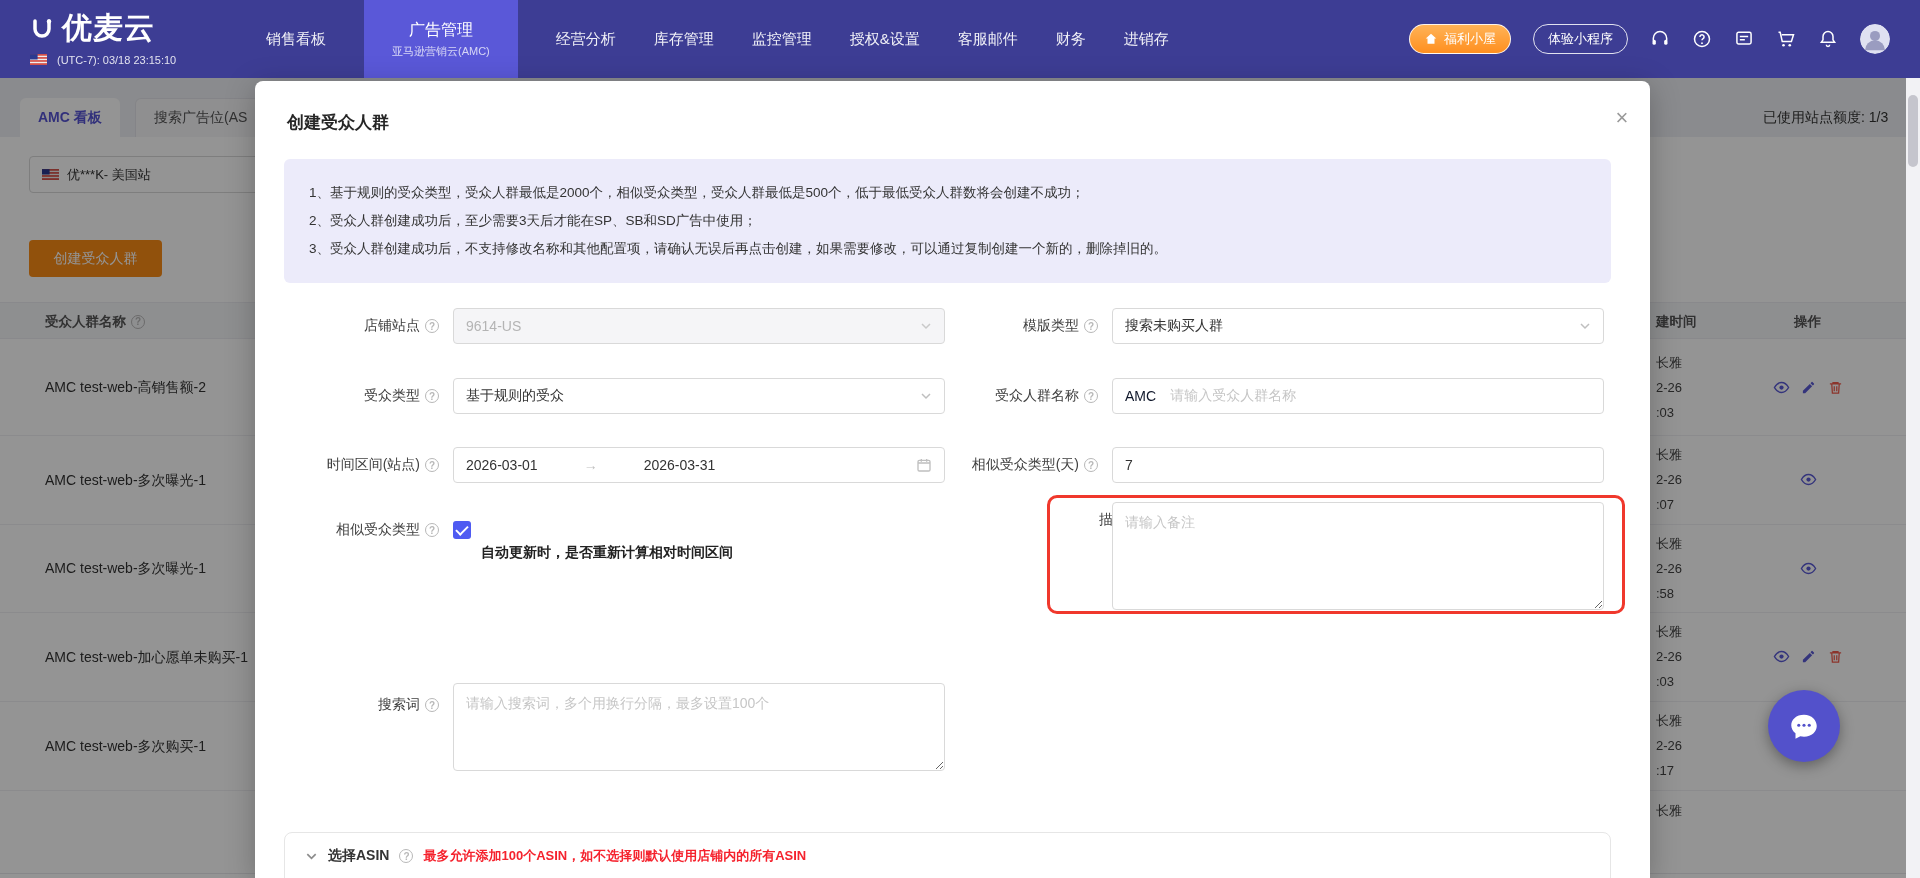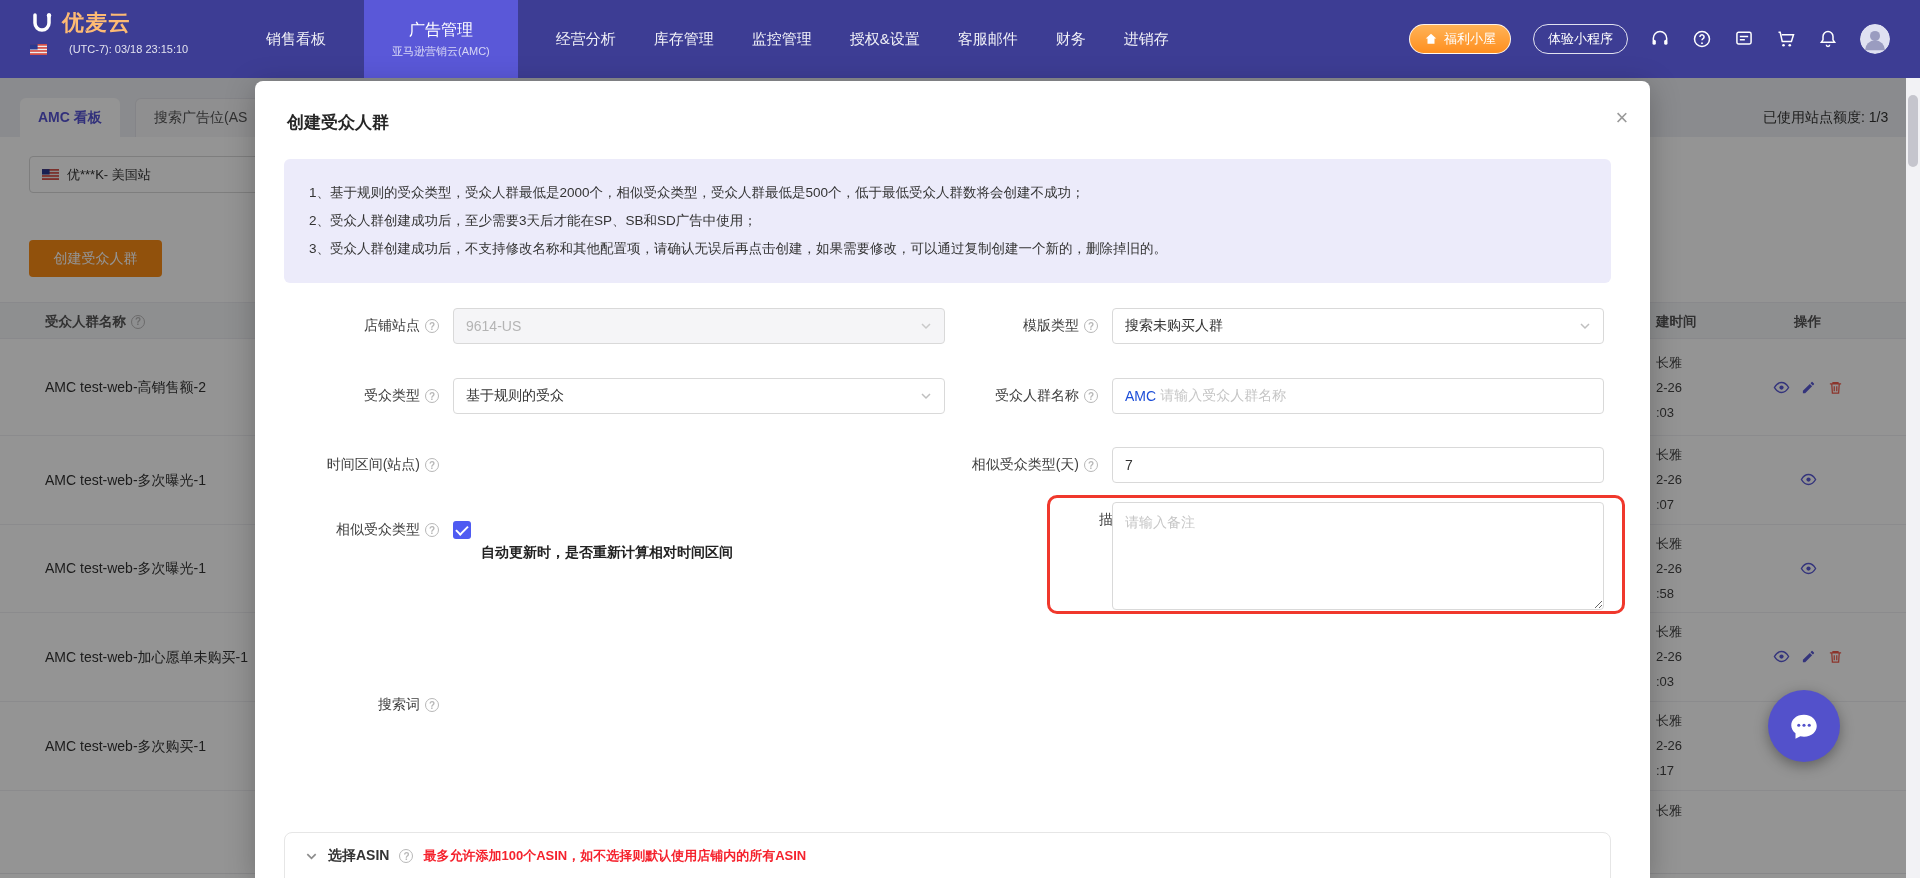--- a/index.html
+++ b/index.html
@@ -3,22 +3,22 @@
 <meta charset="utf-8">
 <style>
 *{margin:0;padding:0;box-sizing:border-box}
 html,body{width:1920px;height:878px;overflow:hidden}
 body{font-family:"Liberation Sans","DejaVu Sans",sans-serif;background:#eef0f4;position:relative;color:#333}
 
 
 .header{position:absolute;left:0;top:0;width:1920px;height:78px;background:#3d3d94;display:flex;align-items:stretch;z-index:5}
 .logo-block{position:absolute;left:30px;top:8px}
 .logo-row{display:flex;align-items:center;gap:8px;cursor:pointer}
-.logo-text{color:#fdba74;font-size:22px;font-weight:bold;letter-spacing:1px}
-.tz-row{display:flex;align-items:flex-end;gap:22px;margin-top:5px;color:rgba(255,255,255,.85);font-size:11px}
+.logo-text{color:#ffffff;font-size:30px;font-weight:bold;letter-spacing:1px}
+.tz-row{display:flex;align-items:flex-start;gap:10px;margin-top:5px;color:rgba(255,255,255,.85);font-size:11px}
 .nav{position:absolute;left:266px;top:0;height:78px;display:flex;align-items:stretch;gap:38px}
 .nav-item{display:flex;align-items:center;color:rgba(255,255,255,.92);font-size:15px;cursor:pointer;white-space:nowrap}
 .nav-item.active{background:#5a58d8;flex-direction:column;justify-content:center;padding:0 28px;gap:3px}
 .nav-main{font-size:16px;font-weight:normal;color:#fff}
 .nav-sub{font-size:11px;color:rgba(255,255,255,.75)}
 .header-right{position:absolute;right:30px;top:0;height:78px;display:flex;align-items:center;gap:22px}
 .pill{height:30px;border-radius:15px;display:flex;align-items:center;gap:6px;padding:0 14px;font-size:13px;color:#fff;cursor:pointer;white-space:nowrap}
 .pill.welfare{background:linear-gradient(180deg,#ffb357,#ff8f1f);border:1px solid rgba(255,255,255,.9)}
 .pill.miniapp{border:1px solid rgba(255,255,255,.85);background:transparent}
 .hicon{width:20px;height:20px;display:flex;align-items:center;justify-content:center;cursor:pointer}
@@ -51,21 +51,21 @@
 .modal{position:absolute;left:255px;top:81px;width:1395px;height:797px;background:#fff;border-radius:8px 8px 0 0;z-index:20;box-shadow:0 6px 30px rgba(0,0,0,.25)}
 .modal-title{position:absolute;left:32px;top:30px;font-size:17px;font-weight:bold;color:#262626}
 .modal-close{position:absolute;left:1352px;top:22px;width:30px;height:30px;display:flex;align-items:center;justify-content:center;font-size:22px;color:#999;cursor:pointer}
 .notice{position:absolute;left:29px;top:78px;width:1327px;height:124px;background:#ecebfa;border-radius:6px;padding:20px 25px;font-size:13.5px;color:#333;line-height:28px}
 .flabel{position:absolute;height:36px;display:flex;align-items:center;justify-content:flex-end;gap:5px;font-size:14px;color:#404040;white-space:nowrap}
 .ctl{position:absolute;height:36px;border:1px solid #d9d9d9;border-radius:4px;background:#fff;display:flex;align-items:center;padding:0 12px;font-size:14px;color:#333;cursor:pointer}
 .ctl.disabled{background:#f5f5f7;color:#b4b4b4;cursor:not-allowed}
 .chev{margin-left:auto;display:flex}
 .qicon{width:14px;height:14px;min-width:14px;border:1px solid #b8b8b8;border-radius:50%;color:#b8b8b8;font-size:10px;display:inline-flex;align-items:center;justify-content:center;font-weight:bold}
 .ph{color:#c6c6c6}
-.prefix{color:#1d4ed8;margin-right:4px}
+.prefix{color:#0f172a;margin-right:14px}
 .freq-input{position:absolute;height:36px;border:1px solid #d9d9d9;border-radius:4px;padding:0 12px;font-size:14px;color:#333;width:492px}
 .checkbox{position:absolute;width:18px;height:18px;border-radius:3px;background:#4f5bf2;display:flex;align-items:center;justify-content:center;cursor:pointer}
 .checkbox::after{content:"";width:10px;height:5px;border-left:2px solid #fff;border-bottom:2px solid #fff;transform:rotate(-45deg) translate(1px,-1px)}
 .cb-text{position:absolute;font-size:14px;font-weight:bold;color:#222;white-space:nowrap}
 textarea.ta{position:absolute;border:1px solid #d9d9d9;border-radius:4px;padding:8px 12px;font-size:14px;color:#333;font-family:inherit;line-height:22px}
 textarea.ta::placeholder,.freq-input::placeholder,.jump-input::placeholder{color:#c6c6c6}
 .annotation{position:absolute;left:792px;top:414px;width:578px;height:119px;border:3px solid #f0382c;border-radius:10px;pointer-events:none;z-index:5}
 .asin-box{position:absolute;left:29px;top:751px;width:1327px;height:130px;border:1px solid #e6e6e6;border-radius:8px;background:#fff}
 .asin-head{display:flex;align-items:center;gap:10px;padding:14px 20px;cursor:pointer}
 .asin-title{font-size:14px;font-weight:bold;color:#333}
@@ -373,20 +373,31 @@
   </div>
   <div class="ctl" style="left:857px;top:297px;width:492px;cursor:text">
     <span class="prefix">AMC</span>
     <span class="ph">请输入受众人群名称</span>
   </div>
 
   <div class="flabel" style="left:4px;top:366px;width:180px">
     <span>时间区间(站点)</span>
       <span class="qicon">?</span>
   </div>
+  <div class="ctl" style="left:198px;top:366px;width:492px">
+    <span>2026-03-01</span>
+    <span style="color:#bfbfbf;margin:0 46px">→</span>
+    <span>2026-03-31</span>
+    <span class="chev">
+        <svg viewBox="0 0 24 24" width="16" height="16">
+          <rect x="3" y="5" width="18" height="16" rx="2" fill="none" stroke="#bfbfbf" stroke-width="2"></rect>
+          <path d="M3 9h18M8 3v4M16 3v4" stroke="#bfbfbf" stroke-width="2"></path>
+        </svg>
+      </span>
+  </div>
   <div class="flabel" style="left:663px;top:366px;width:180px">
     <span>相似受众类型(天)</span>
       <span class="qicon">?</span>
   </div>
   <input class="freq-input" style="left: 857px; top: 366px;" value="7">
 
   <div class="flabel" style="left:4px;top:431px;width:180px;height:36px">
     <span>相似受众类型</span>
       <span class="qicon">?</span>
   </div>
@@ -396,20 +407,21 @@
   <div class="flabel" style="left:782px;top:424px;width:90px;height:30px">
     <span>描述</span>
   </div>
   <textarea class="ta" style="left: 857px; top: 421px; width: 492px; height: 108px;" placeholder="请输入备注"></textarea>
   <div class="annotation"></div>
 
   <div class="flabel" style="left:24px;top:612px;width:160px;height:24px">
     <span>搜索词</span>
       <span class="qicon">?</span>
   </div>
+  <textarea class="ta" style="left: 198px; top: 602px; width: 492px; height: 88px;" placeholder="请输入搜索词，多个用换行分隔，最多设置100个"></textarea>
 
   <div class="asin-box">
     <div class="asin-head">
       <svg viewBox="0 0 14 14" width="13" height="13">
           <path d="M2.5 4.5L7 9l4.5-4.5" fill="none" stroke="#8c8c8c" stroke-width="1.8"></path>
         </svg>
       <span class="asin-title">选择ASIN</span>
       <span class="qicon">?</span>
       <span class="asin-hint">最多允许添加100个ASIN，如不选择则默认使用店铺内的所有ASIN</span>
     </div>

